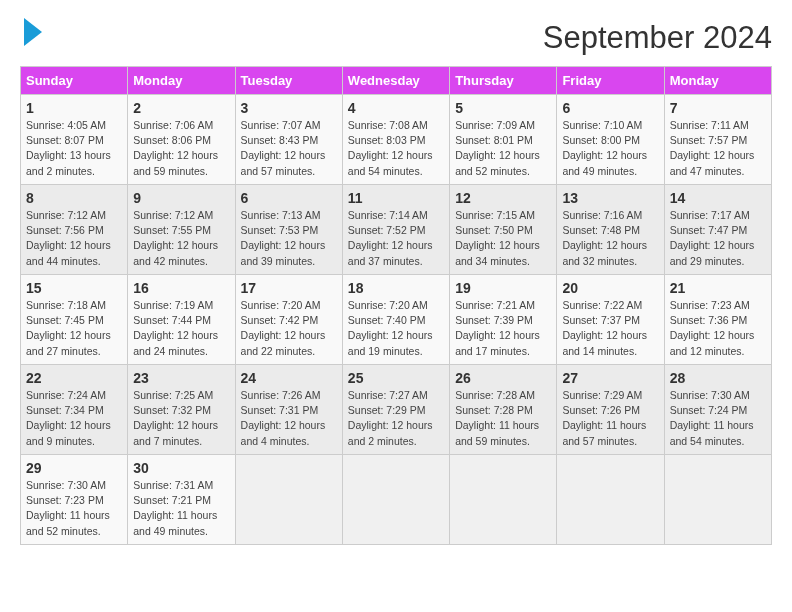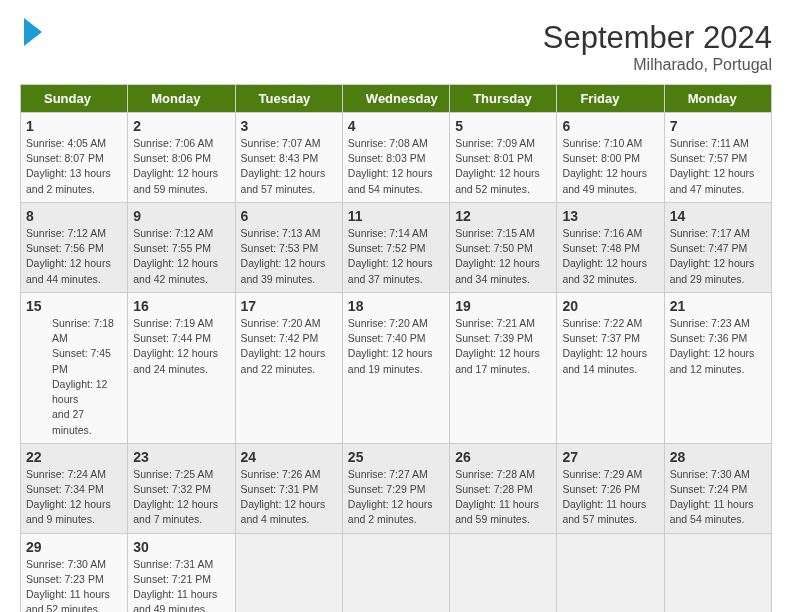--- a/index.html
+++ b/index.html
@@ -37,24 +37,24 @@
     }
     .title-block { text-align: right; }
     .title-block h1 { font-size: 31px; color: #333; font-weight: normal; }
     .title-block h2 { font-size: 16px; color: #555; font-weight: normal; }
     table {
       width: 100%;
       border-collapse: collapse;
       table-layout: fixed;
     }
     thead tr th {
-      background: #4d7c0f;
+      background: #d946ef;
       color: #fff;
       text-align: left;
-      padding: 6px 23px;
+      padding: 6px 5px;
       font-size: 13px;
       font-weight: bold;
       border: 1px solid #ccc;
     }
     tbody tr td {
       border: 1px solid #ccc;
       vertical-align: top;
       padding: 5px;
       font-size: 11px;
       color: #333;
@@ -68,21 +68,20 @@
   </style>
 </head>
 <body>
 
 <div class="header">
   <div class="logo">
     <div class="logo-arrow"></div>
   </div>
   <div class="title-block">
     <h1>September 2024</h1>
-    <h2>Milharado, Portugal</h2>
   </div>
 </div>
 
 <table>
   <thead>
     <tr id="header-row">
         <th>Sunday</th>
         <th>Monday</th>
         <th>Tuesday</th>
         <th>Wednesday</th>
@@ -190,21 +189,21 @@
           <span class="day-num">14</span>
           <div class="day-info" style="white-space: pre-line;">Sunrise: 7:17 AM
 Sunset: 7:47 PM
 Daylight: 12 hours
 and 29 minutes.</div>
         </td>
       </tr>
       <tr>
         <td>
           <span class="day-num">15</span>
-          <div class="day-info" style="white-space: pre-line; margin-left: 26px;">Sunrise: 7:18 AM
+          <div class="day-info" style="white-space: pre-line;">Sunrise: 7:18 AM
 Sunset: 7:45 PM
 Daylight: 12 hours
 and 27 minutes.</div>
         </td>
         <td>
           <span class="day-num">16</span>
           <div class="day-info" style="white-space: pre-line;">Sunrise: 7:19 AM
 Sunset: 7:44 PM
 Daylight: 12 hours
 and 24 minutes.</div>

